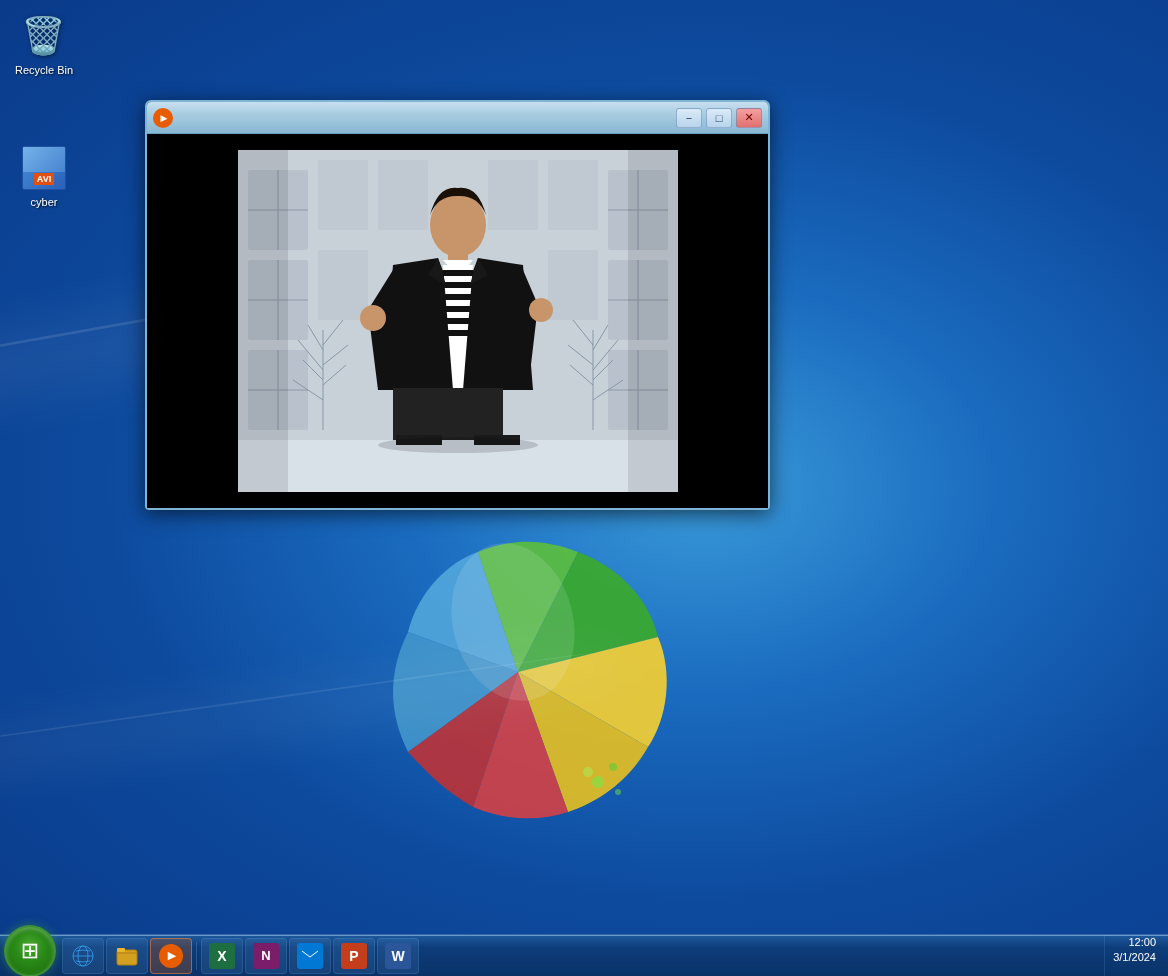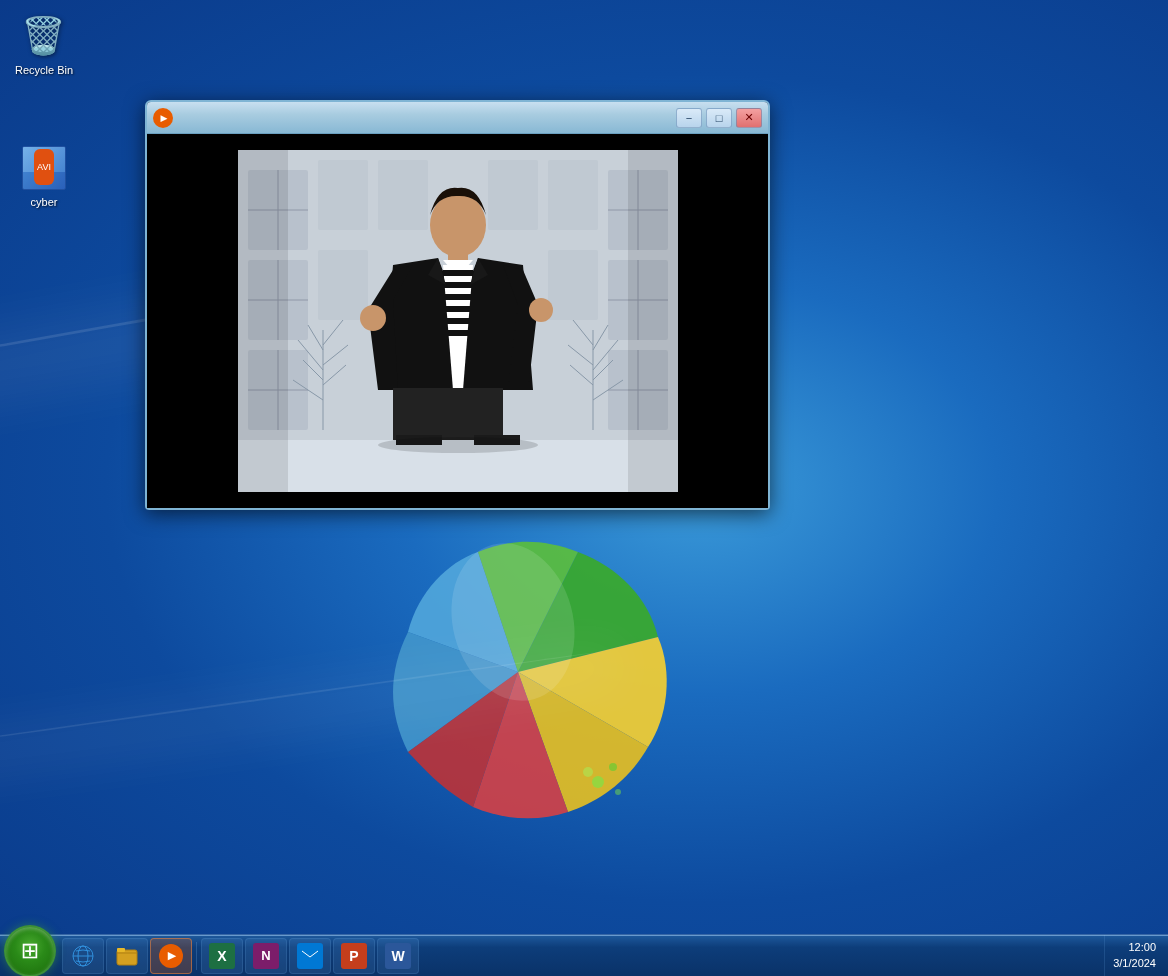--- a/index.html
+++ b/index.html
@@ -240,21 +240,20 @@
       border-radius: 4px;
       cursor: pointer;
       background: rgba(100,160,220,0.15);
       border: 1px solid rgba(100,160,220,0.2);
       font-size: 20px;
     }
 
     
     .systray {
       display: flex;
-      align-items: center;
       gap: 6px;
       padding: 0 8px;
       height: 100%;
       border-left: 1px solid rgba(100,160,220,0.2);
     }
 
     .systray-time {
       color: white;
       font-size: 11px;
       text-align: right;
@@ -295,25 +294,25 @@
       content: '';
       position: absolute;
       top: 0; left: 0;
       width: 100%; height: 60%;
       background: linear-gradient(135deg, #88c0f0 0%, #5090d8 100%);
       opacity: 0.7;
     }
 
     .avi-icon-label {
       font-size: 9px;
-      font-weight: normal;
+      font-weight: bold;
       color: white;
       background: #e05010;
-      padding: 13px 3px;
-      border-radius: 6px;
+      padding: 1px 3px;
+      border-radius: 0;
       position: relative;
       z-index: 1;
     }
 
     .taskbar-divider {
       width: 1px;
       height: 28px;
       background: rgba(100,160,220,0.3);
       margin: 0 2px;
     }

